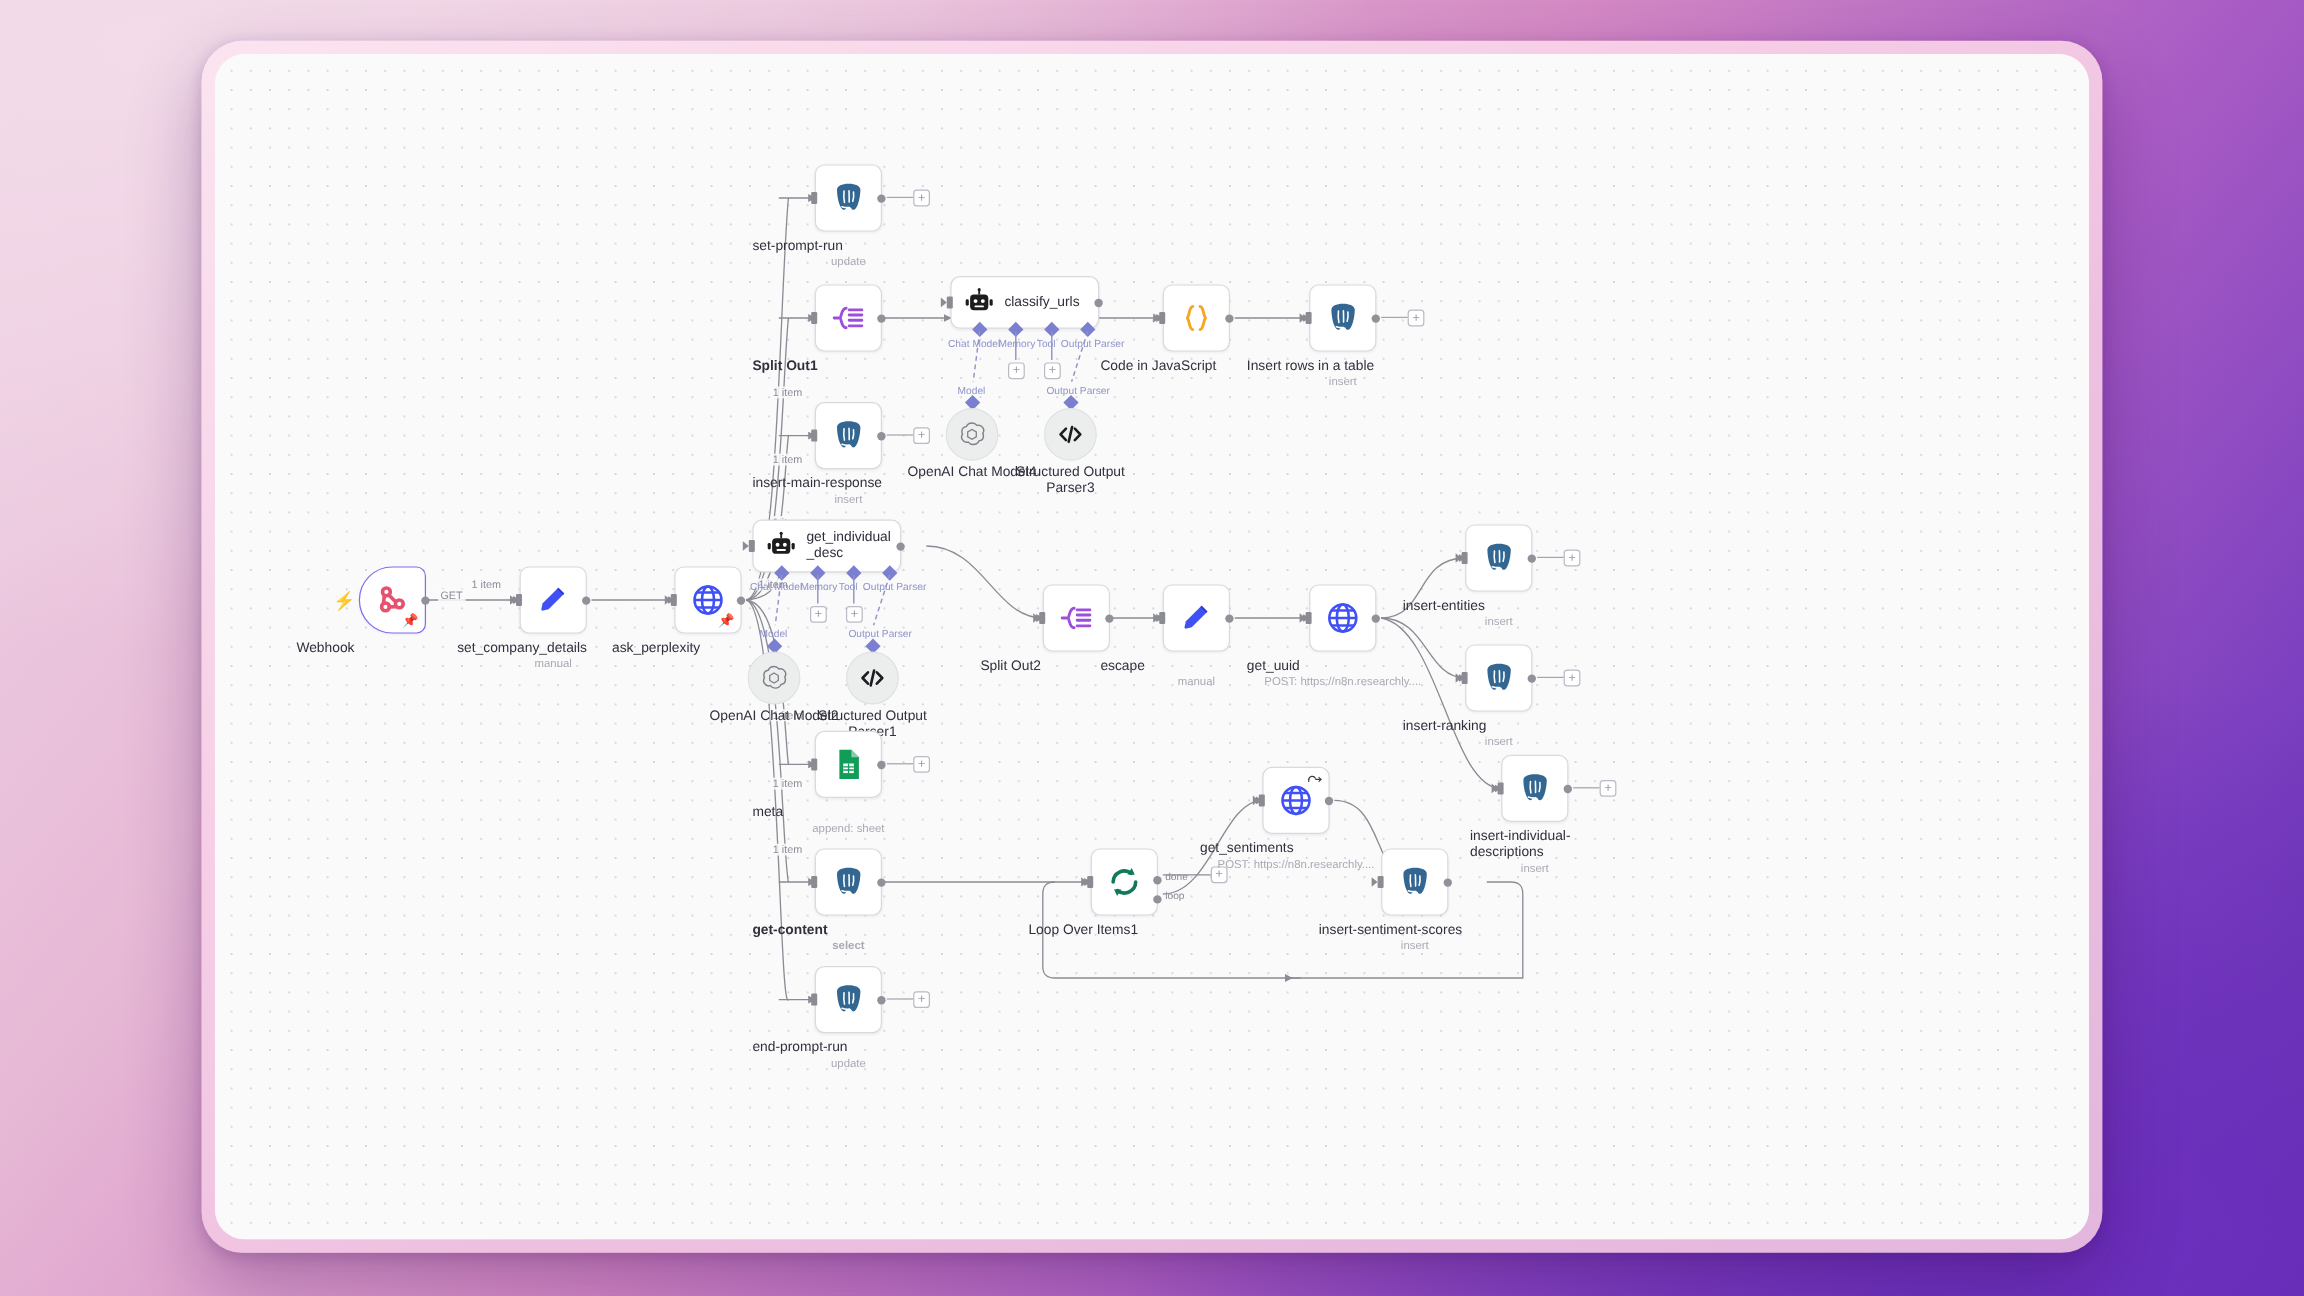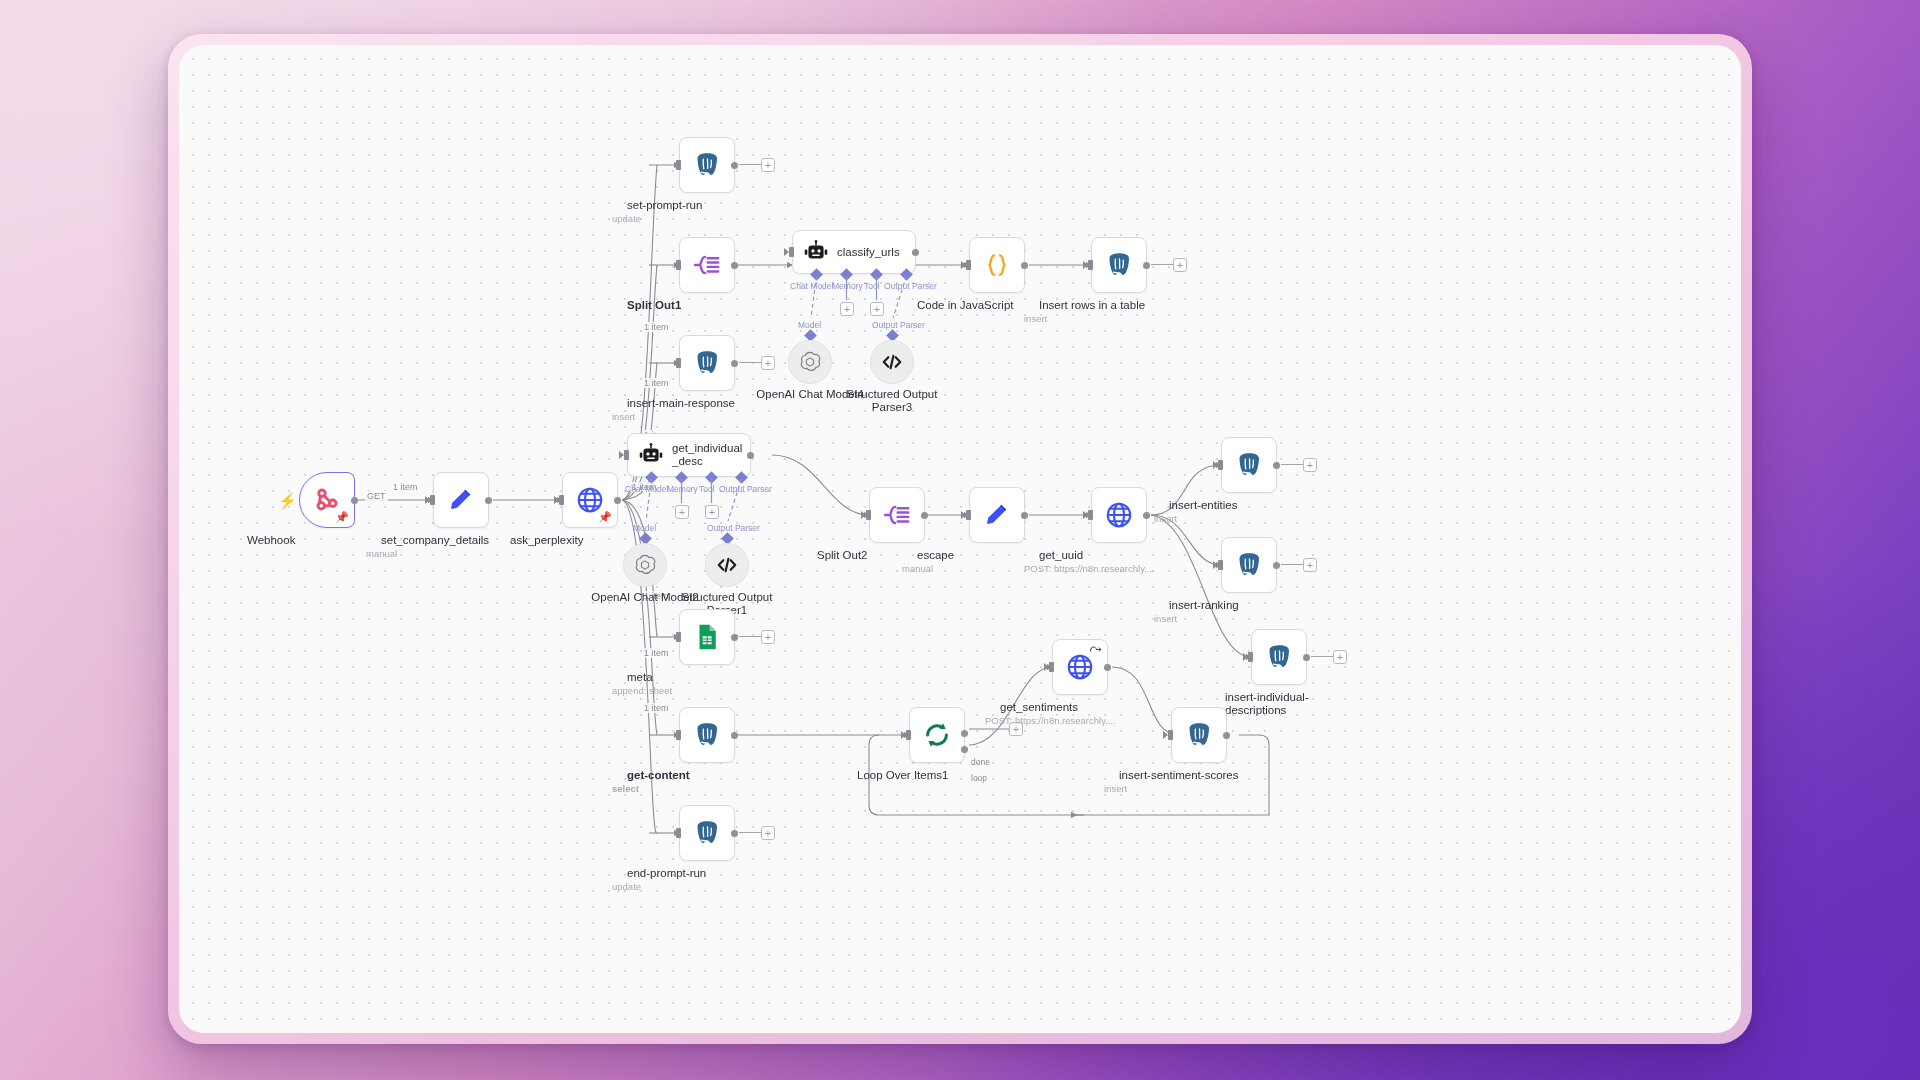--- a/index.html
+++ b/index.html
@@ -54,21 +54,21 @@
     width: 72px; word-break: break-word;
   }
   .caption {
     position: absolute; left: 50%; transform: translateX(-50%);
     top: 62px; width: 160px; 
     font-size: 11.5px; color: #30313c; line-height: 13px; white-space: nowrap;
   }
   .caption.wrap { white-space: normal; width: 108px; }
   .subcap {
     position: absolute; left: 50%; transform: translateX(-50%);
-    width: 190px; text-align: left;
+    width: 190px; text-align: center;
     font-size: 9.5px; color: #a8a9b4; line-height: 11px; white-space: nowrap;
   }
   
   .pin {
     position: absolute; width: 7px; height: 7px; border-radius: 50%;
     background: #909199; top: 50%; margin-top: -3.5px;
   }
   .pin.out { right: -4px; }
   .pin.in {
     width: 5px; height: 10px; border-radius: 1px; left: -4px; margin-top: -5px;
@@ -80,21 +80,21 @@
     border-bottom: 4px solid transparent; border-left: 5px solid #8a8b93;
   }
   .plus {
     position: absolute; width: 14px; height: 14px; border: 1px solid #b9bac4;
     border-radius: 3px; background: #fff; color: #9a9ba6; font-size: 11px;
     line-height: 12px; text-align: center;
   }
   .stub { position: absolute; height: 1px; background: #a2a3ab; }
   .pinicon { position: absolute; right: 5px; bottom: 3px; color: #6b5ce7; font-size: 11px; }
   .bolt { position: absolute; left: -22px; top: 50%; margin-top: -8px; color: #f26d3d; font-size: 15px; }
-  .port-label { position: absolute; font-size: 8.5px; color: #8a8b93; margin-top: 32px; }
+  .port-label { position: absolute; font-size: 8.5px; color: #8a8b93; }
   .edge-label {
     position: absolute; font-size: 9px; color: #8b8c96;
     background: rgba(250,250,251,.85); padding: 0 2px; white-space: nowrap;
   }
   
   .circ {
     position: absolute; width: 44px; height: 44px; border-radius: 50%;
     background: #eceded; border: 1px solid #e0e1e5;
     display: flex; align-items: center; justify-content: center;
   }
@@ -634,21 +634,21 @@
               <path d="M15.6 4.4 L18.2 7 L15.6 9.6"></path>
             <path d="M2.5 7 L2.5 9.6"></path>
           </g>
         </svg>
         <span class="pin out"></span>
       </div>
       <div class="caption">get_sentiments</div>
       <div class="subcap" style="top:76px;">POST: https://n8n.researchly....</div>
     </div>
 
-    <div class="node" style="left:992px; top:662px;">
+    <div class="node" style="left:972px; top:662px;">
       <div class="box">
         <span class="arrowhead"></span>
         <span class="pin in"></span>
         <svg class="glyph" viewBox="0 0 24 24">
           <path d="M12 2.5c-4.3 0-7.6 1.5-7.6 4 0 2.3.5 6.6 1.6 9.6 .8 2.2 1.9 3.8 3 3.8 .8 0 1.2-.7 1.6-1.6 .5 .1 1 .2 1.5 .2 .6 0 1.1-.1 1.6-.2 .4 .9 .8 1.6 1.6 1.6 1.2 0 2.3-1.6 3.1-3.9 1.1-3 1.6-7.2 1.6-9.5 0-2.5-3.4-4-7.6-4z" fill="#336791"></path>
           <g fill="none" stroke="#fff" stroke-width="1.05" stroke-linecap="round">
             <path d="M9.1 7.4c-.3 2.6-.2 5.3 .3 7.6"></path>
               <path d="M12.4 7.2c.1 2.6 .2 5.2 .1 7.5"></path>
             <path d="M15.4 8.1c.3 2.3 .1 4.3-.5 6"></path>
               <path d="M7.7 17.8c1.6 .5 3.4 .7 5 .5"></path>

